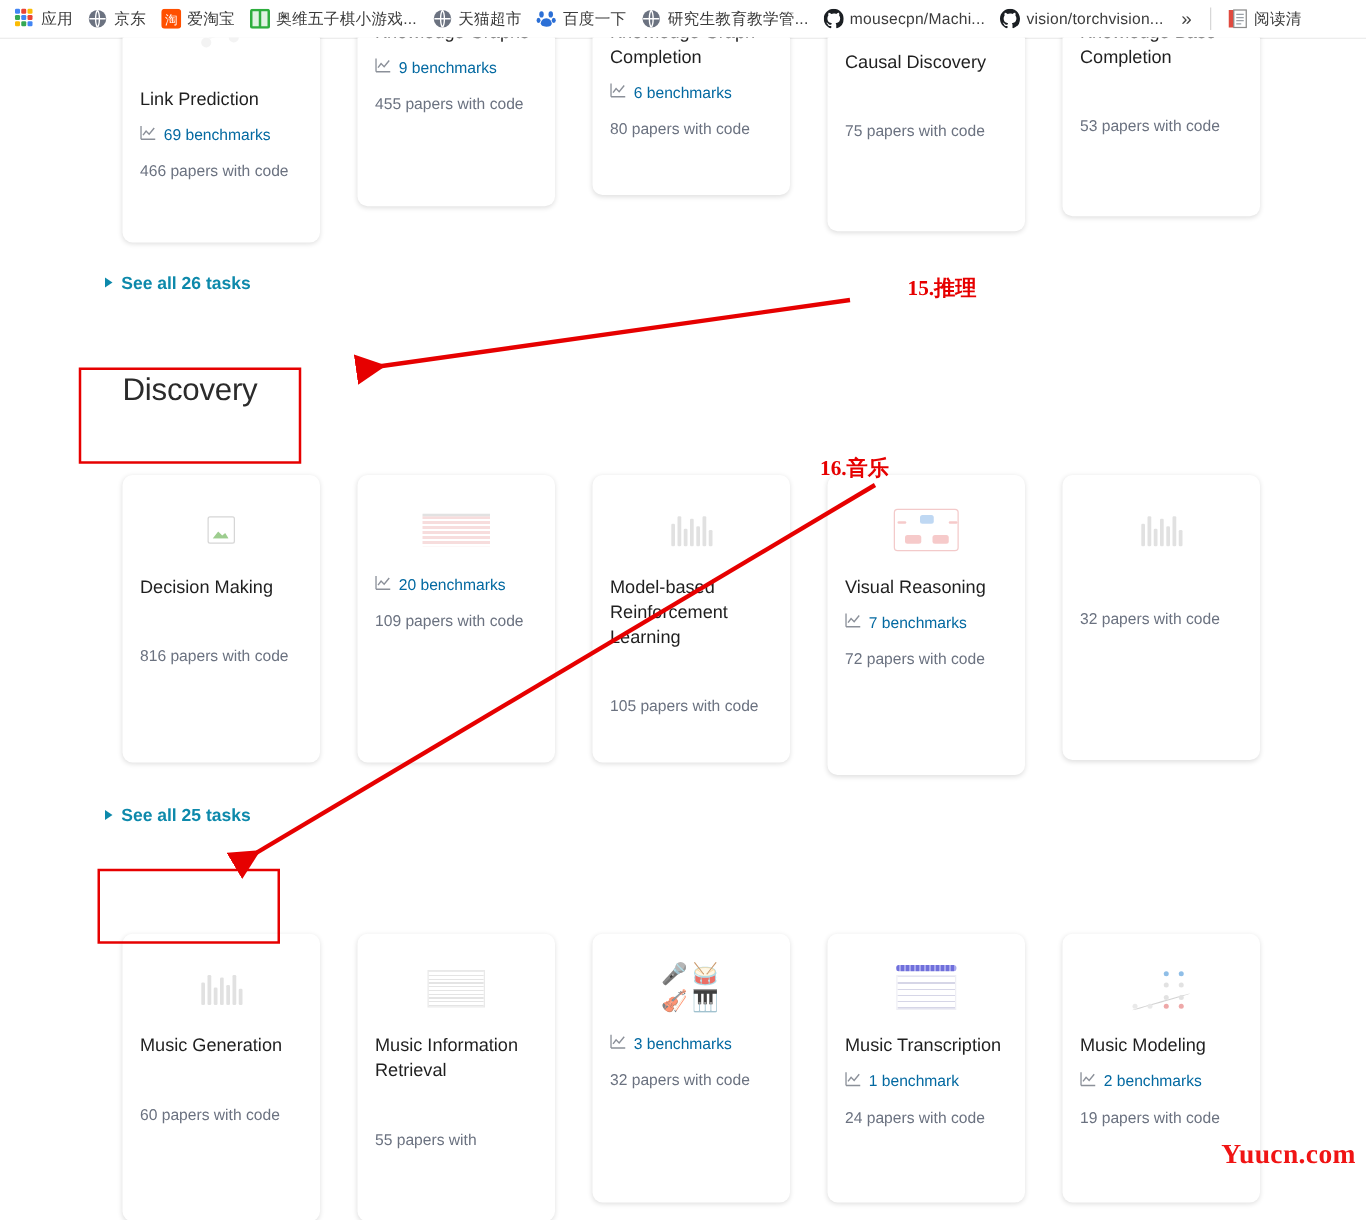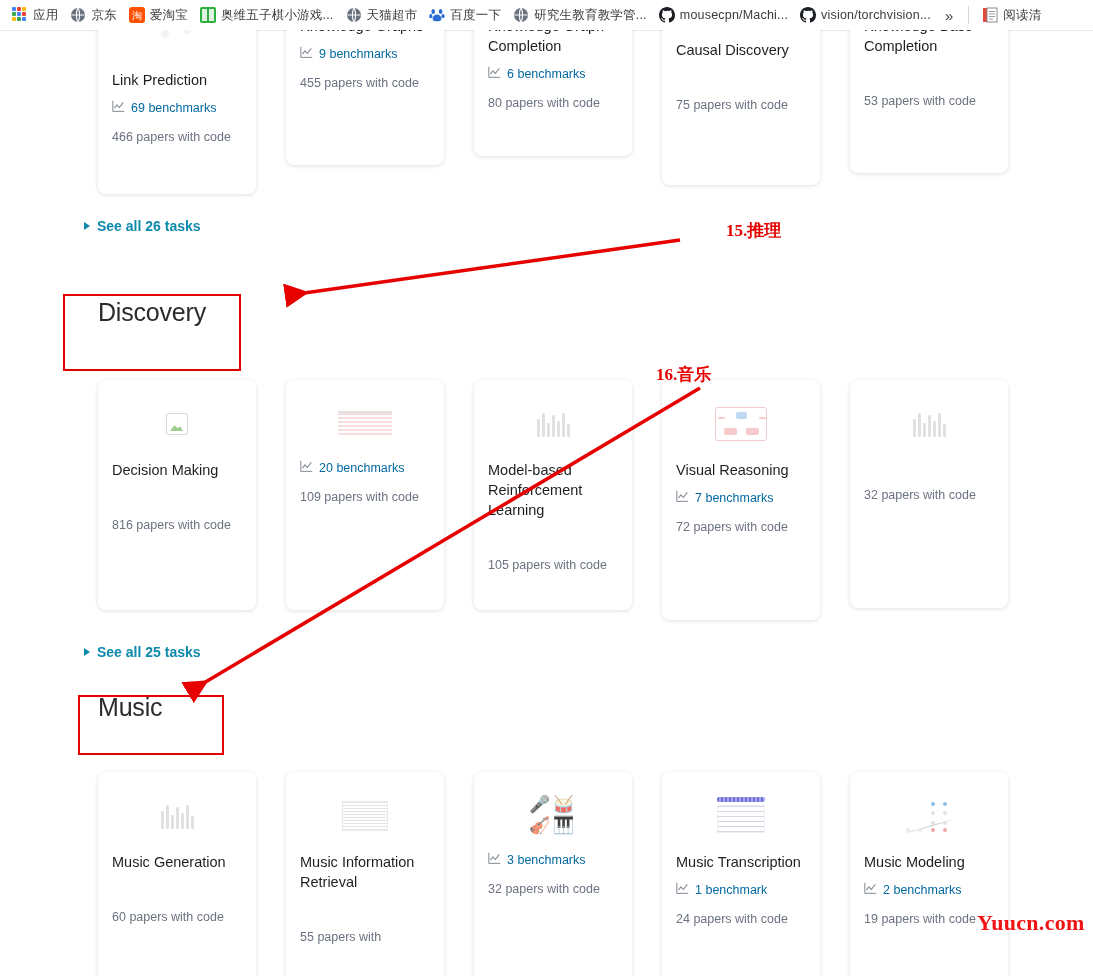--- a/index.html
+++ b/index.html
@@ -549,23 +549,20 @@
 
     </div>
 
     <div class="see-all" style="margin-top:24px;">
       <span class="tri"></span>
       <span>See all 25 tasks</span>
     </div>
   </div>
 
   <div class="section" style="top:665px;">
-    <div style="padding-left:98px;">
-      <div class="section-title">Music</div>
-    </div>
 
     <div class="card-row" style="margin-top:52px;">
 
       <div class="card" style="height:230px;">
         <div class="card-thumb">
           <span class="thumb-bars">
             <i style="height:18px"></i>
               <i style="height:24px"></i>
               <i style="height:14px"></i>
               <i style="height:22px"></i>

